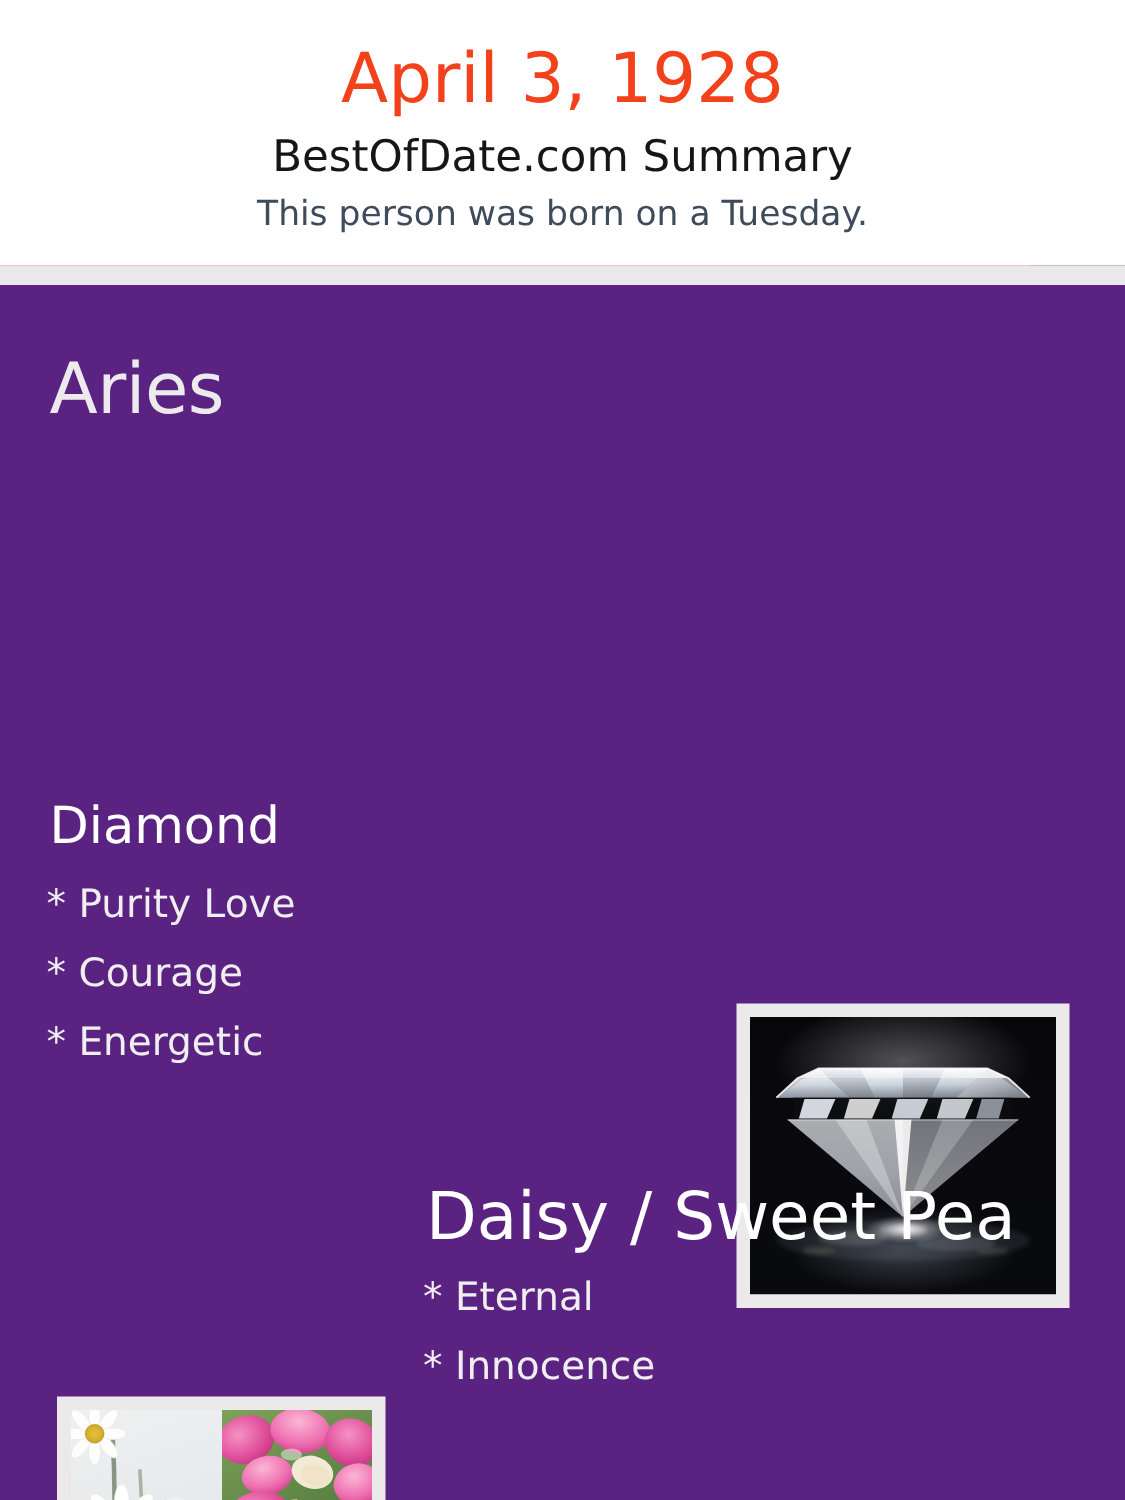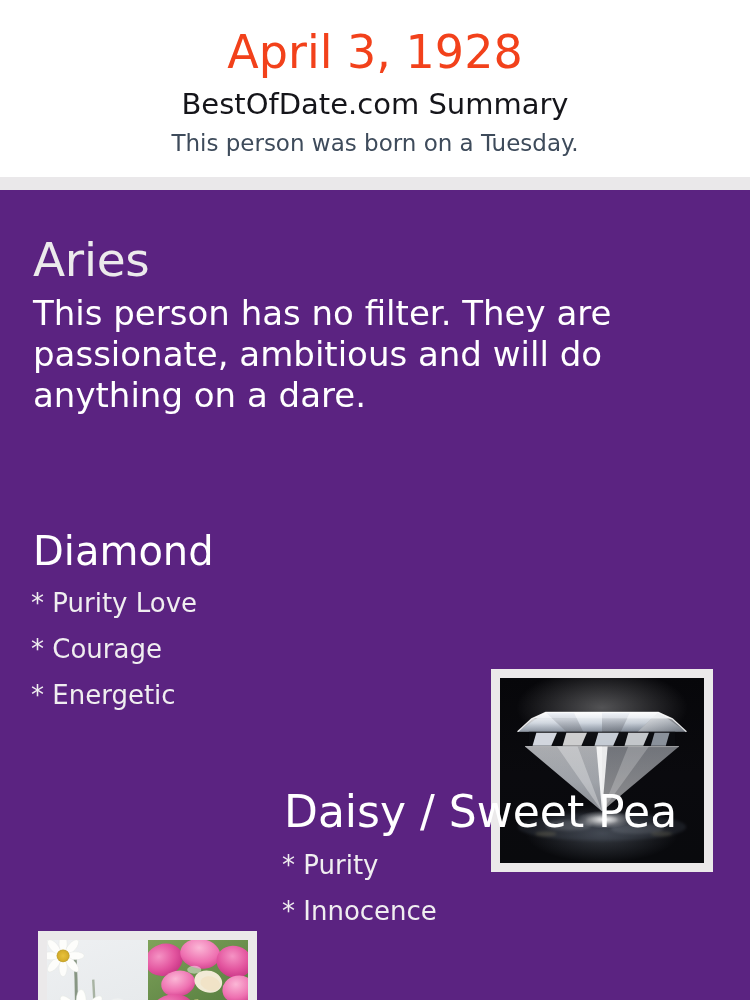--- a/index.html
+++ b/index.html
@@ -116,21 +116,21 @@
     font-size: 42px;
     line-height: 50px;
     font-weight: bold;
     color: #eceaec;
     letter-spacing: -0.2px;
   }
   .stone-name {
     position: absolute;
     left: 33px;
     top: 341px;
-    font-size: 40px;
+    font-size: 34px;
     line-height: 41px;
     font-weight: 400;
     color: #ffffff;
   }
   .stone-traits {
     position: absolute;
     left: 31px;
     top: 390px;
     width: 430px;
   }
@@ -262,21 +262,20 @@
   <div class="header">
     <div class="header-date">April 3, 1928</div>
     <div class="header-sub">BestOfDate.com Summary</div>
     <div class="header-note">This person was born on a Tuesday.</div>
   </div>
   <div class="header-rule"></div>
 
   <div class="body-purple">
 
     <div class="zodiac-title">Aries</div>
-    <div class="zodiac-desc">This person has no filter. They are passionate, ambitious and will do anything on a dare.</div>
 
     <div class="stone-name">Diamond</div>
     <div class="stone-traits">
       <div class="trait">* Purity Love</div>
       <div class="trait">* Courage</div>
       <div class="trait">* Energetic</div>
     </div>
 
     <div class="frame frame-stone">
       <div class="frame-inner">
@@ -340,21 +339,21 @@
               <ellipse cx="168" cy="30" rx="12" ry="3" fill="#e7d9a0" opacity="0.32"></ellipse>
             </svg>
           </div>
           <div class="gem-flare"></div>
         </div>
       </div>
     </div>
 
     <div class="flower-name">Daisy / Sweet Pea</div>
     <div class="flower-traits">
-      <div class="trait">* Purity</div>
+      <div class="trait">* Eternal</div>
       <div class="trait">* Innocence</div>
     </div>
 
     <div class="frame frame-flower">
       <div class="frame-inner">
         <div class="flower-scene">
 
           <div class="daisy-half">
             <svg viewBox="0 0 100 185" width="100%" height="100%" preserveAspectRatio="none">
               <defs>

